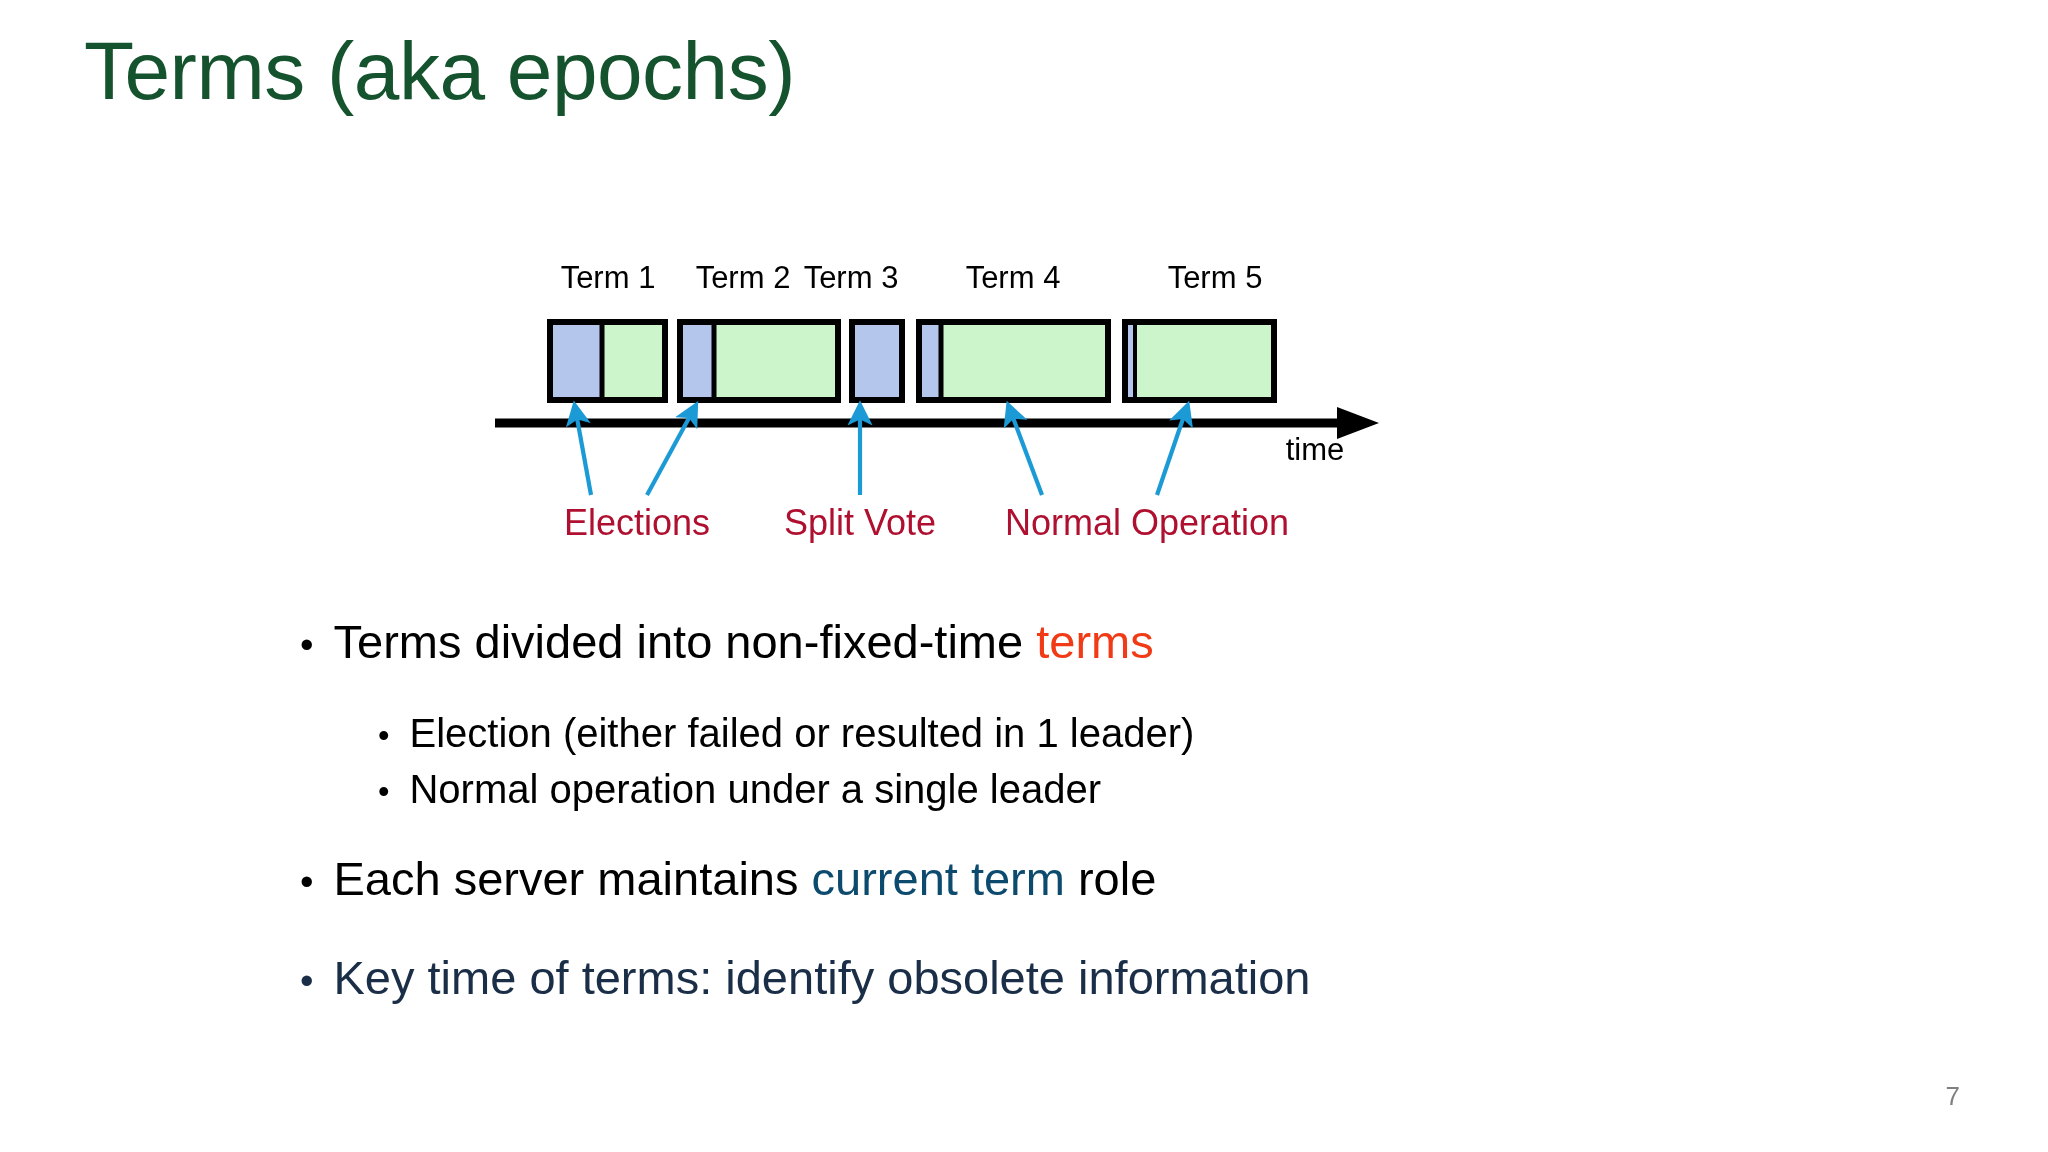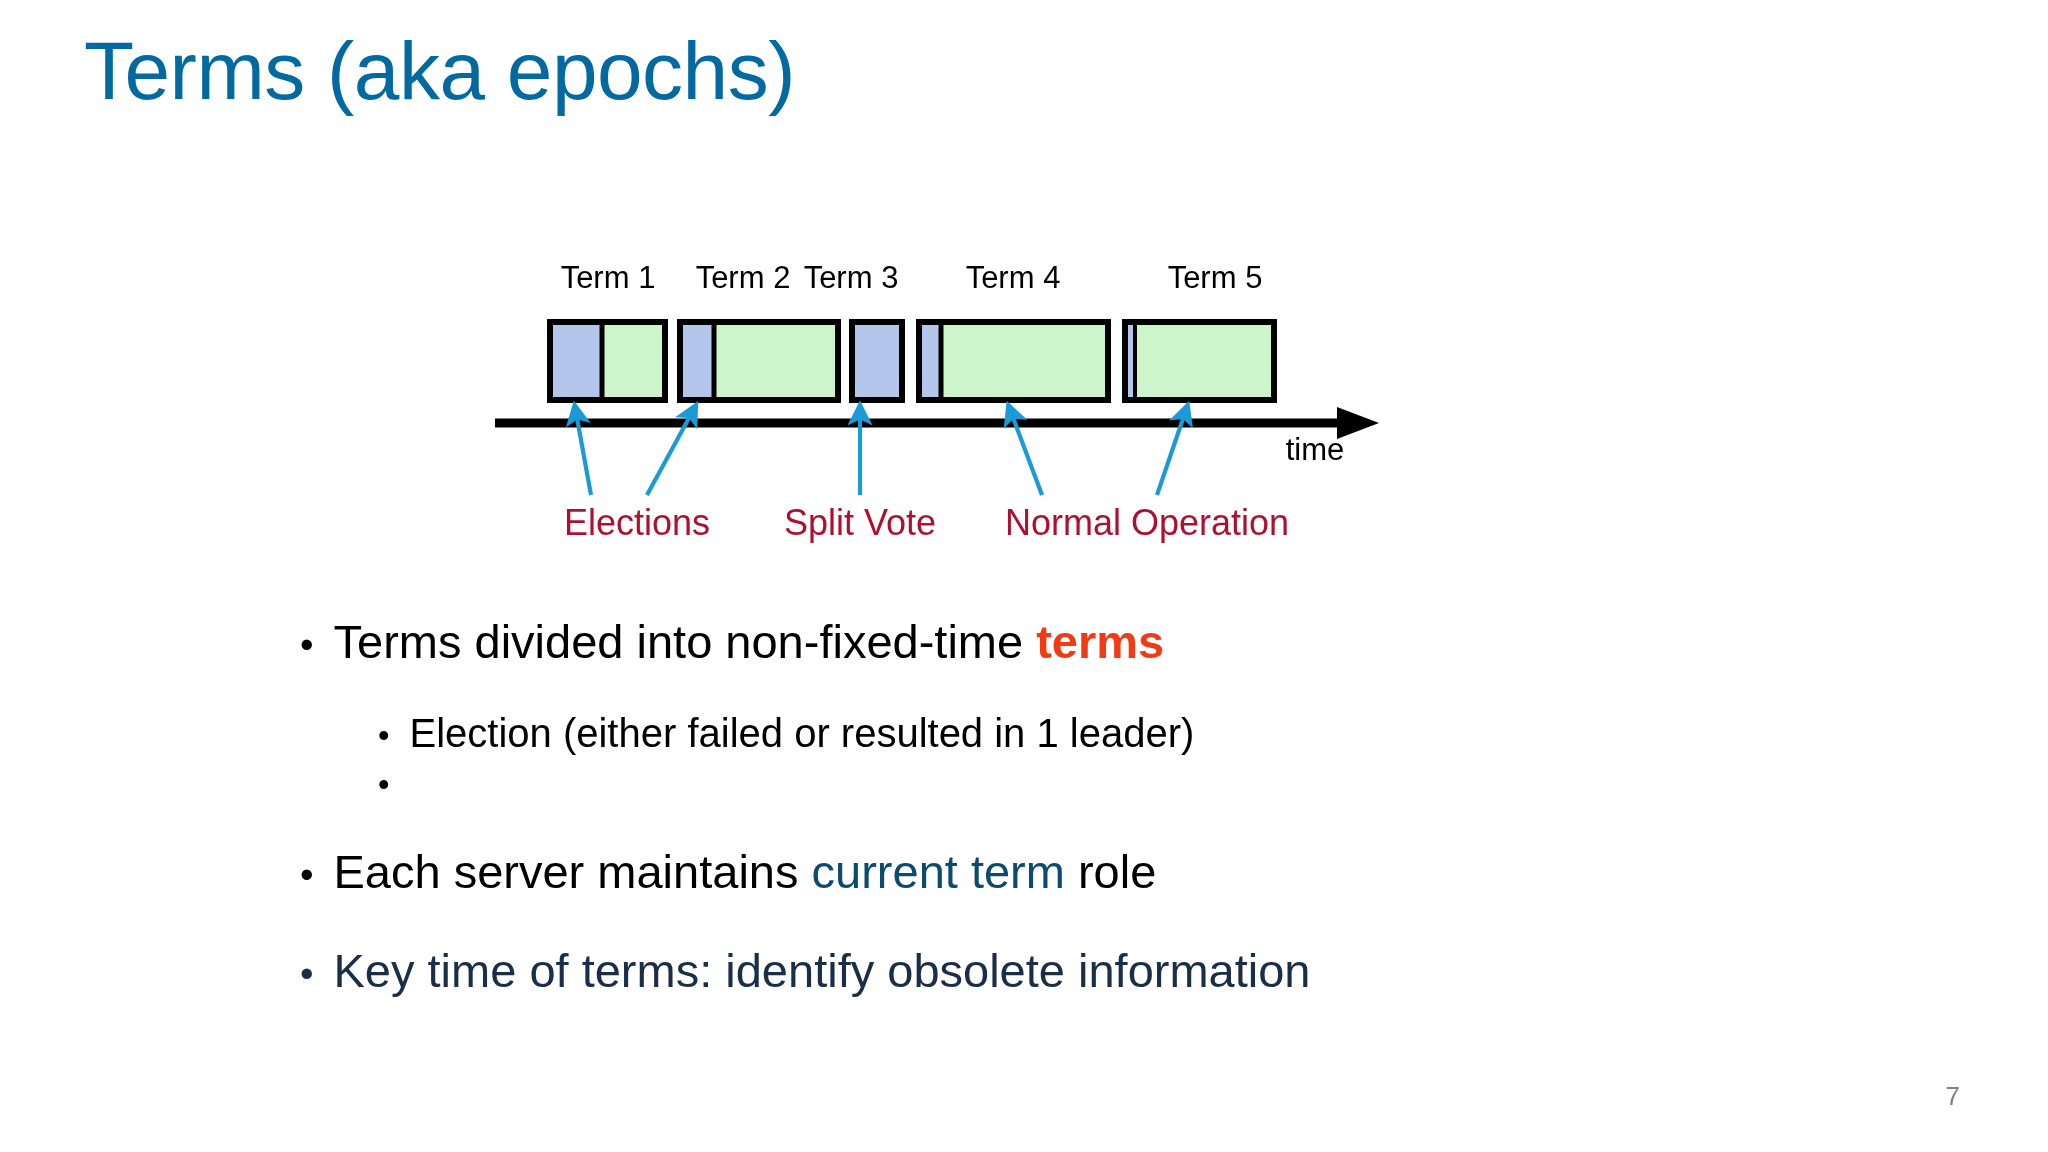--- a/index.html
+++ b/index.html
@@ -26,21 +26,21 @@
 
   
   .slide-title {
     position: absolute;
     left: 84px;
     top: 28px;
     font-size: 82px;
     line-height: 1.05;
     font-weight: 400;
     letter-spacing: -0.5px;
-    color: #0369a1;
+    color: #14532d;
     white-space: nowrap;
   }
 
   
   .diagram {
     position: absolute;
     left: 507px;
     top: 250px;
     width: 1060px;
     height: 300px;
@@ -97,21 +97,21 @@
     font-size: 0.82em;
     line-height: 1;
   }
   .bullet-text {
     flex: 0 1 auto;
   }
   .b-gap-lg { height: 30px; }
   .b-gap-md { height: 26px; }
 
   .em-terms {
-    font-weight: bold;
+    font-weight: normal;
   }
 
   
   .page-number {
     position: absolute;
     right: 88px;
     bottom: 40px;
     font-size: 26px;
     color: #7f7f7f;
   }
@@ -199,20 +199,21 @@
 
     <div class="b-gap-md"></div>
 
     <div class="bullet-row level2">
       <span class="bullet-mark">•</span>
       <span class="bullet-text">Election (either failed or resulted in 1 leader)</span>
     </div>
 
     <div class="bullet-row level2">
       <span class="bullet-mark">•</span>
+      <span class="bullet-text">Normal operation under a single leader</span>
     </div>
 
     <div class="b-gap-lg"></div>
 
     <div class="bullet-row level1">
       <span class="bullet-mark">•</span>
       <span class="bullet-text"><span>Each server maintains </span><span style="color:#0c4a6e">current term</span><span> role</span></span>
     </div>
 
     <div class="b-gap-lg"></div>

